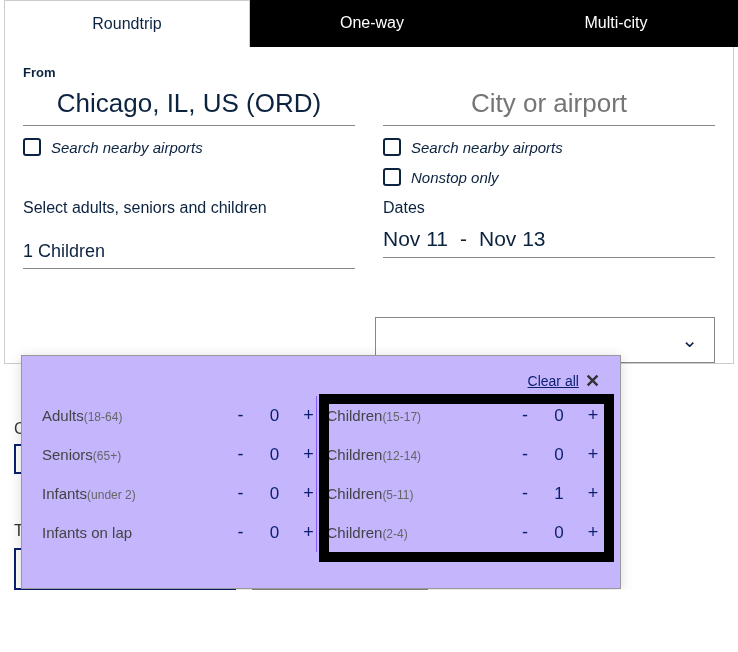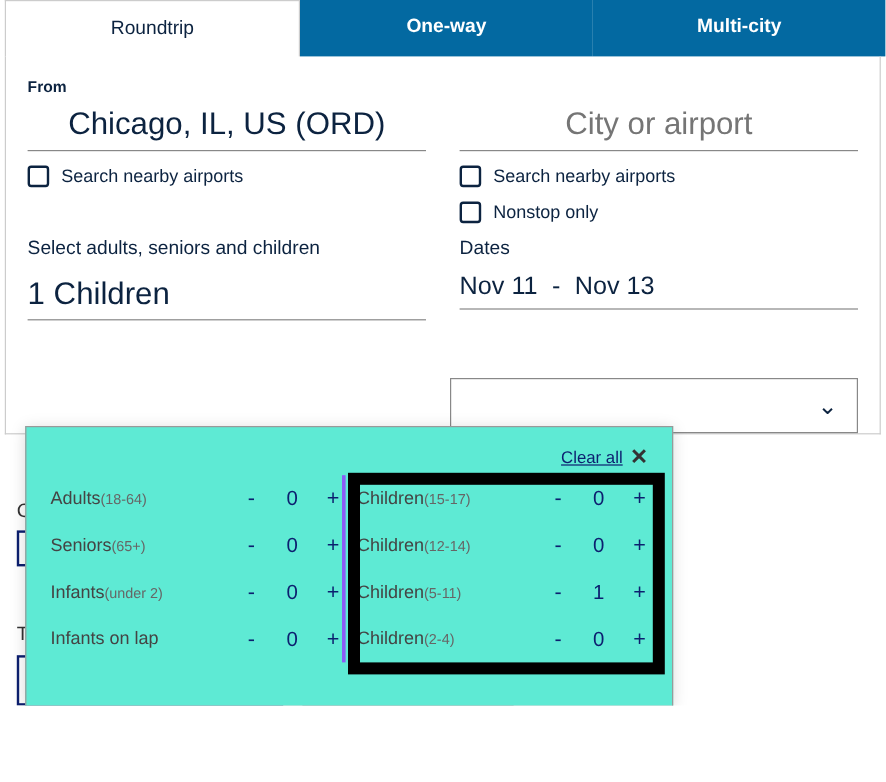--- a/index.html
+++ b/index.html
@@ -18,23 +18,22 @@
     font-size: 16px;
     cursor: pointer;
   }
   .tab.active {
     background: #fff;
     border: 1px solid #ccc;
     border-bottom: none;
     color: #0c2340;
   }
   .tab.inactive {
-    background: #0369a1;
+    background: #000000;
     color: #fff;
-    font-weight: bold;
   }
   .form-area {
     border: 1px solid #ccc;
     border-top: none;
     padding: 18px 18px 0 18px;
     margin-left: 4px;
     margin-right: 4px;
     position: relative;
   }
   .row { display: flex; gap: 28px; }
@@ -45,32 +44,32 @@
     color: #0c2340;
     border: none;
     border-bottom: 1px solid #888;
     padding: 2px 0 6px 0;
     background: transparent;
     width: 100%;
     outline: none;
     text-align: center;
   }
   .fakeinput.placeholder { color: #777; }
-  .check-row { display: flex; align-items: center; gap: 10px; margin-top: 12px; font-size: 15px; }
+  .check-row { display: flex; align-items: center; gap: 10px; margin-top: 12px; font-size: 15px; font-style: italic; }
   .checkbox {
     width: 18px; height: 18px; border: 2px solid #0c2340; border-radius: 3px;
     display: inline-block;
   }
   .section-label { font-size: 16px; margin-top: 13px; }
   .big-value {
-    font-size: 26px;
+    font-size: 18px;
     color: #0c2340;
     border-bottom: 1px solid #888;
     padding: 4px 0 6px 0;
-    margin-top: 8px;
+    margin-top: 20px;
   }
   .dates-line {
     display: flex; align-items: flex-end; gap: 12px;
     font-size: 21px; color: #0c2340;
     border-bottom: 1px solid #888;
     padding: 4px 0 6px 0; margin-top: 6px;
   }
   .dates-line .dash { color: #0c2340; }
   .dropdown-stub {
     margin-top: 48px;
@@ -79,33 +78,33 @@
     height: 46px; padding: 0 16px;
     width: 340px;
     margin-left: auto;
   }
   .chev { font-size: 20px; }
 
   
   .popover {
     position: absolute;
     top: 308px; left: 16px;
-    width: 540px;
-    background: #5eead4;
+    width: 600px;
+    background: #c4b5fd;
     border: 1px solid #999;
     box-shadow: 0 2px 12px rgba(0,0,0,0.15);
     padding: 14px 20px 36px 20px;
     z-index: 10;
   }
   .popover-top { display: flex; justify-content: flex-end; align-items: center; gap: 6px; font-size: 14px; margin-bottom: 4px; }
   .popover-top a { color: #0c1f6f; text-decoration: underline; cursor: pointer; }
   .close-x { font-size: 18px; font-weight: bold; color: #333; cursor: pointer; }
   .pop-cols { display: flex; }
   .pop-col { flex: 1; }
-  .pop-col.left { border-right: 3px solid #8b5cf6; }
+  .pop-col.left { border-right: 1px solid #8b5cf6; }
   .pop-col.right { padding-left: 10px; position: relative; }
   .black-frame {
     position: absolute;
     top: -2px; left: 2px; right: -14px; bottom: -10px;
     border: 10px solid #000;
     pointer-events: none;
   }
   .pax-row {
     display: flex; align-items: center; justify-content: space-between;
     padding: 9px 0;

